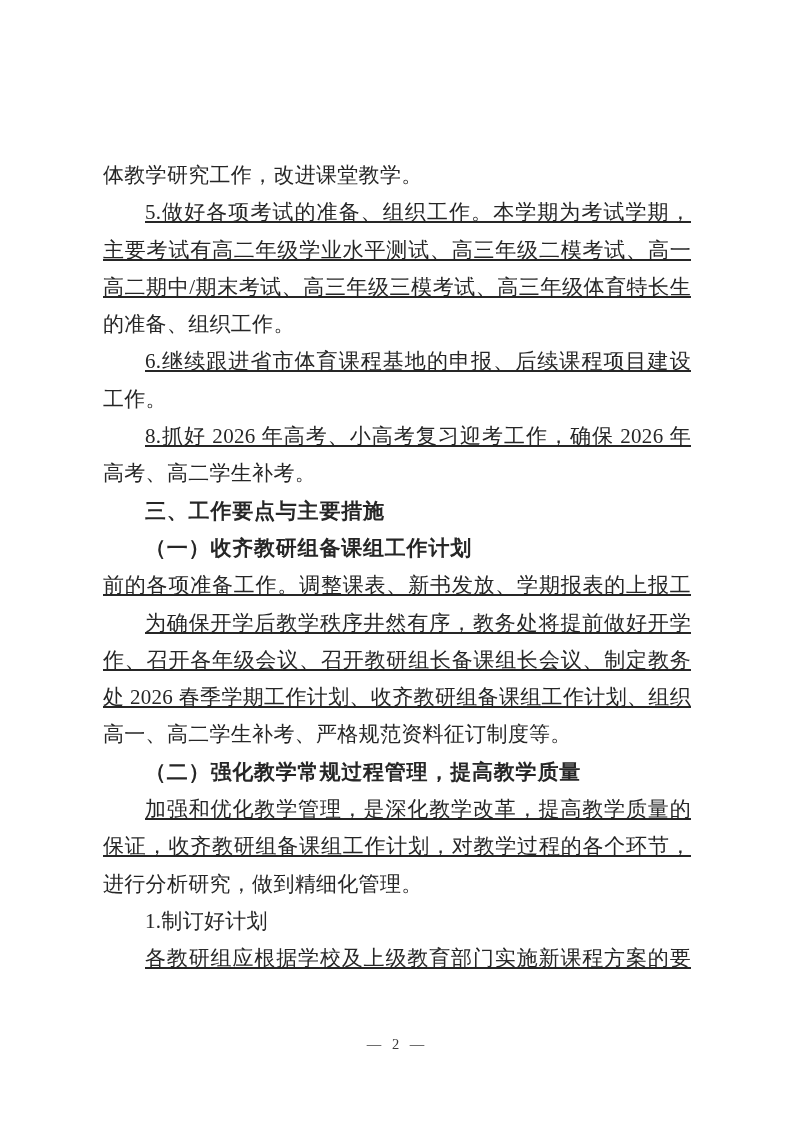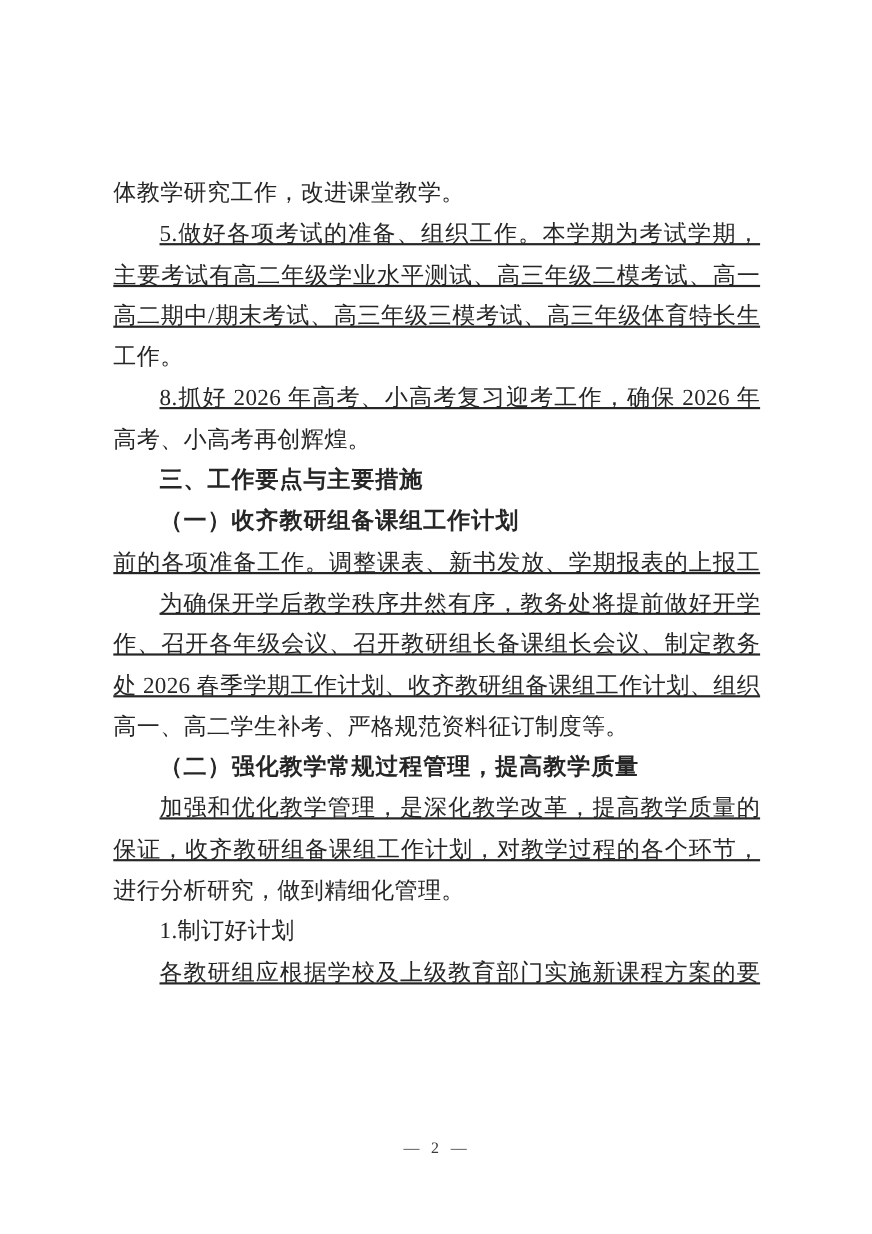--- a/index.html
+++ b/index.html
@@ -60,23 +60,25 @@
 </style>
 </head>
 <body>
 
 <div class="page">
   <div class="doc-body" id="doc-body">
       <div class="line">体教学研究工作，改进课堂教学。</div>
       <div class="line justify indent">5.做好各项考试的准备、组织工作。本学期为考试学期，</div>
       <div class="line justify">主要考试有高二年级学业水平测试、高三年级二模考试、高一</div>
       <div class="line justify">高二期中/期末考试、高三年级三模考试、高三年级体育特长生</div>
+      <div class="line">的准备、组织工作。</div>
+      <div class="line justify indent">6.继续跟进省市体育课程基地的申报、后续课程项目建设</div>
       <div class="line">工作。</div>
       <div class="line justify indent">8.抓好 2026 年高考、小高考复习迎考工作，确保 2026 年</div>
-      <div class="line">高考、小高考再创辉煌。</div>
+      <div class="line">高考、高二学生补考。</div>
       <div class="line indent heading">三、工作要点与主要措施</div>
       <div class="line indent heading">（一）收齐教研组备课组工作计划</div>
       <div class="line justify">前的各项准备工作。调整课表、新书发放、学期报表的上报工</div>
       <div class="line justify indent">为确保开学后教学秩序井然有序，教务处将提前做好开学</div>
       <div class="line justify">作、召开各年级会议、召开教研组长备课组长会议、制定教务</div>
       <div class="line justify">处 2026 春季学期工作计划、收齐教研组备课组工作计划、组织</div>
       <div class="line">高一、高二学生补考、严格规范资料征订制度等。</div>
       <div class="line indent heading">（二）强化教学常规过程管理，提高教学质量</div>
       <div class="line justify indent">加强和优化教学管理，是深化教学改革，提高教学质量的</div>
       <div class="line justify">保证，收齐教研组备课组工作计划，对教学过程的各个环节，</div>

